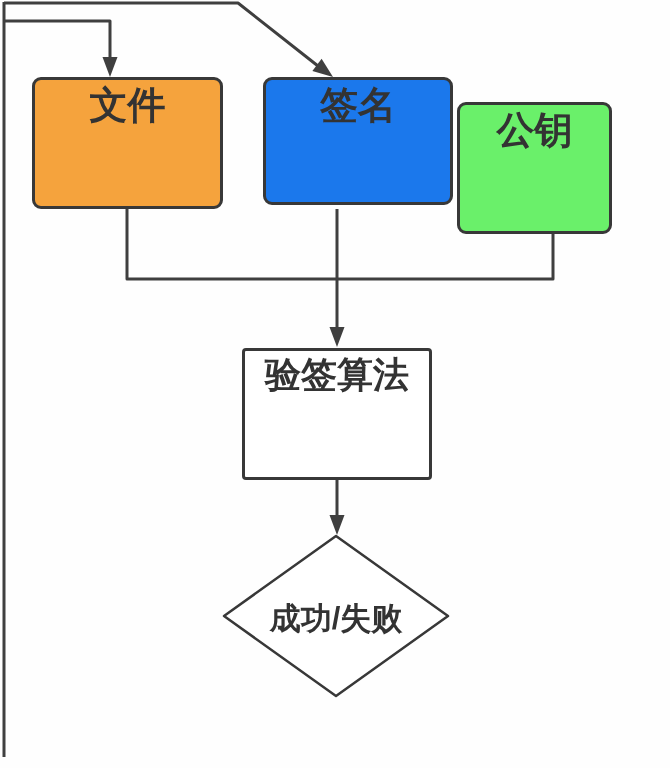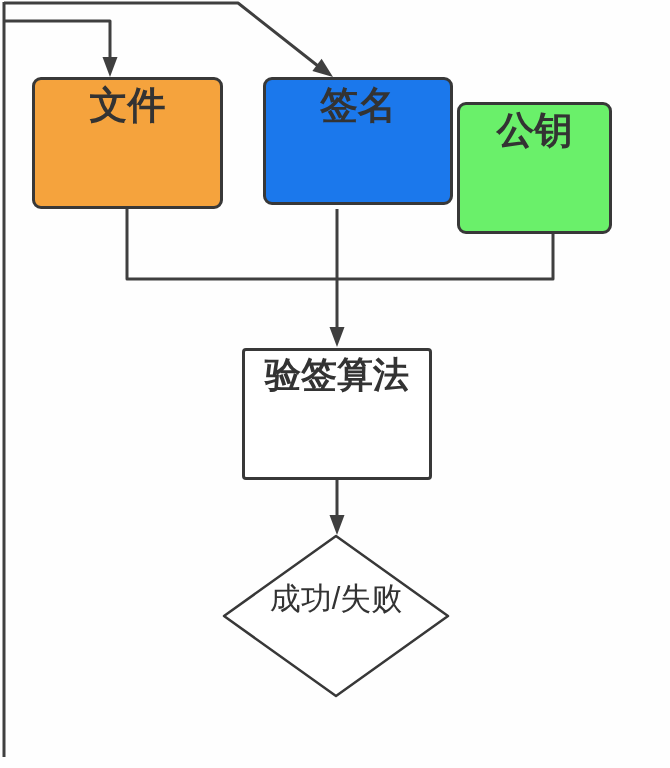--- a/index.html
+++ b/index.html
@@ -50,25 +50,25 @@
     color: var(--shape-text, #333333);
     font-weight: bold;
   }
   .node-file       { left: 32px;  top: 77px;  width: 191px; height: 132px; background: var(--file-fill, #f5a33d);      font-size: 38px; }
   .node-signature  { left: 243px; top: 77px;  width: 190px; height: 128px; background: var(--signature-fill, #1b78ec); font-size: 38px; margin-left: 20px; }
   .node-public-key { left: 457px; top: 78px;  width: 155px; height: 132px; background: var(--public-key-fill, #6af06a);font-size: 38px; margin-top: 24px; }
   .node-verify     { left: 242px; top: 348px; width: 190px; height: 132px; background: var(--plain-fill, #ffffff);     font-size: 36px; border-radius: 4px; }
   .diamond-label {
     position: absolute;
     left: 216px;
-    top: 578px;
+    top: 598px;
     width: 240px;
     text-align: center;
     color: var(--shape-text, #333333);
-    font-weight: normal;
+    font-weight: bold;
     font-size: 31px;
   }
   .watermark {
     position: absolute;
     right: 7px;
     bottom: 5px;
     font-size: 14px;
     color: var(--watermark-color, #c3c3c3);
     letter-spacing: 0.5px;
   }

